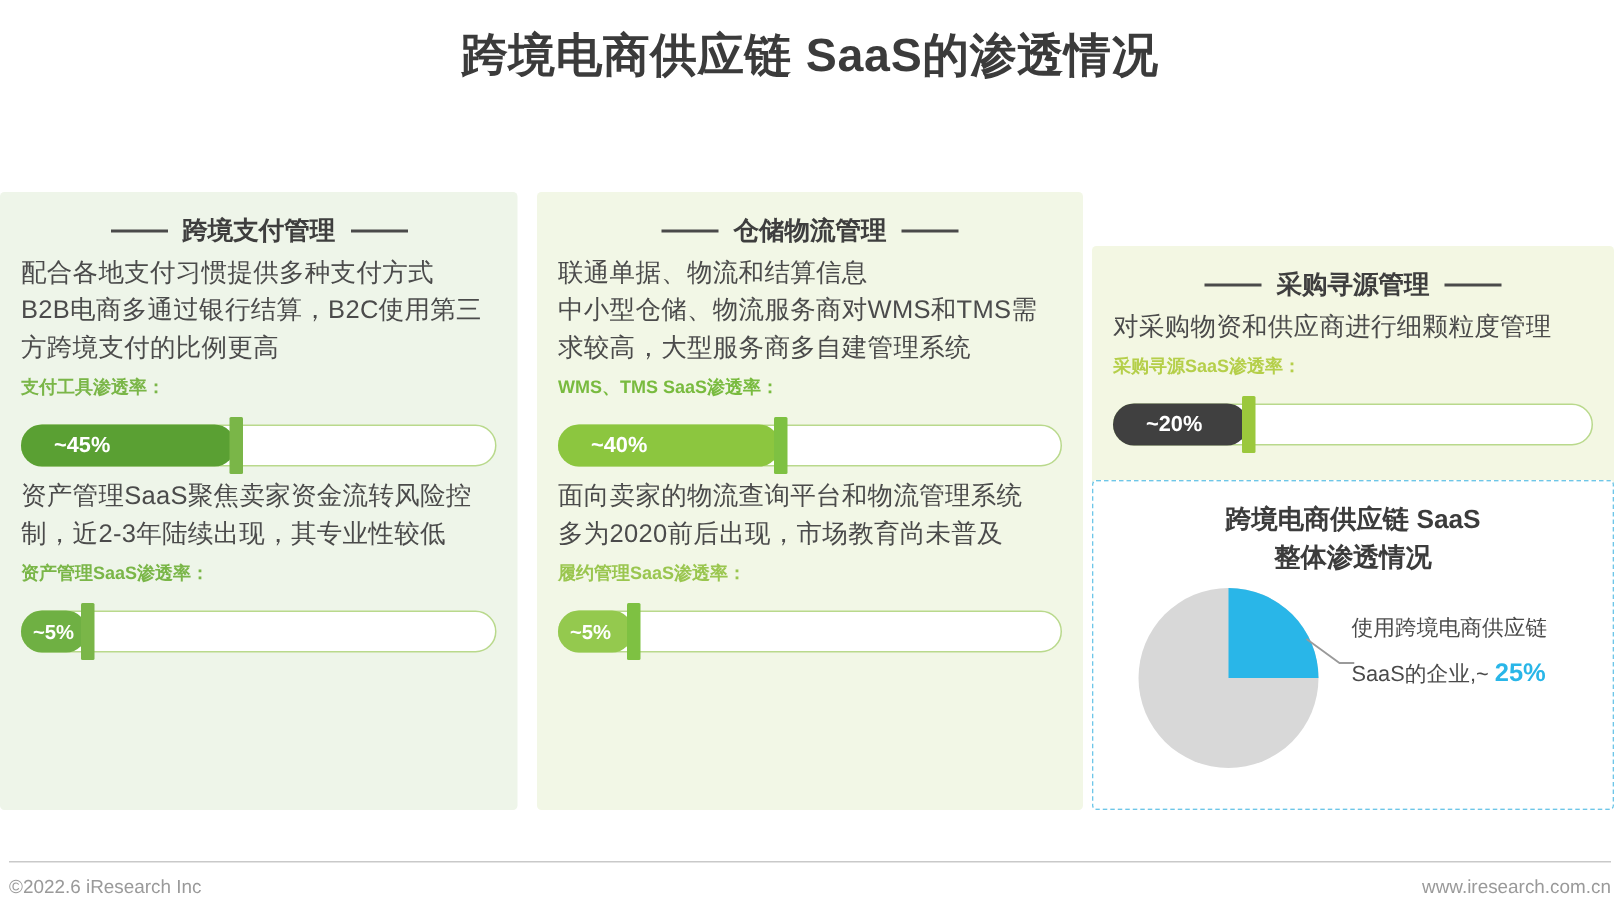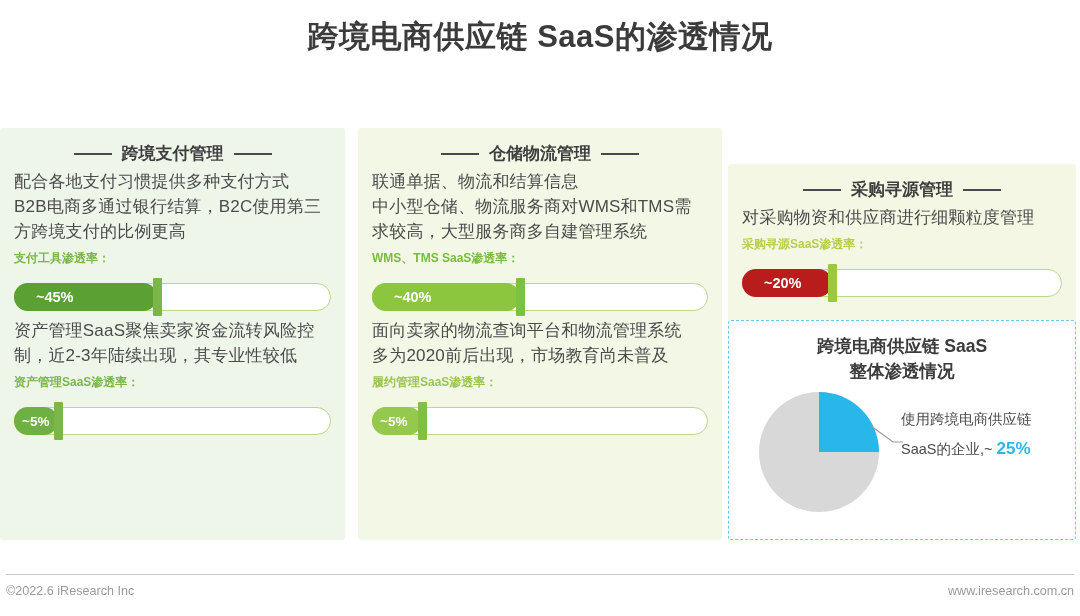--- a/index.html
+++ b/index.html
@@ -165,21 +165,21 @@
     <div class="card-head">
       <span class="dash"></span>
       <span>采购寻源管理</span>
       <span class="dash"></span>
     </div>
 
     <div class="body-text" style="white-space: normal;">对采购物资和供应商进行细颗粒度管理</div>
     <div class="metric-label" style="color: rgb(181, 207, 74);">采购寻源SaaS渗透率：</div>
     <div class="bar-wrap">
       <div class="bar-track"></div>
-      <div class="bar-fill" style="width: 28%; background: #b91c1c;">~20%</div>
+      <div class="bar-fill" style="width: 28%; background: #404040;">~20%</div>
       <div class="bar-marker" style="background: rgb(155, 200, 60); left: calc(28% - 4px);"></div>
     </div>
   </div>
 
   <div id="pie-panel">
     <div class="pie-title">
       <div>跨境电商供应链 SaaS</div>
       <div>整体渗透情况</div>
     </div>
     <div class="pie-area">

